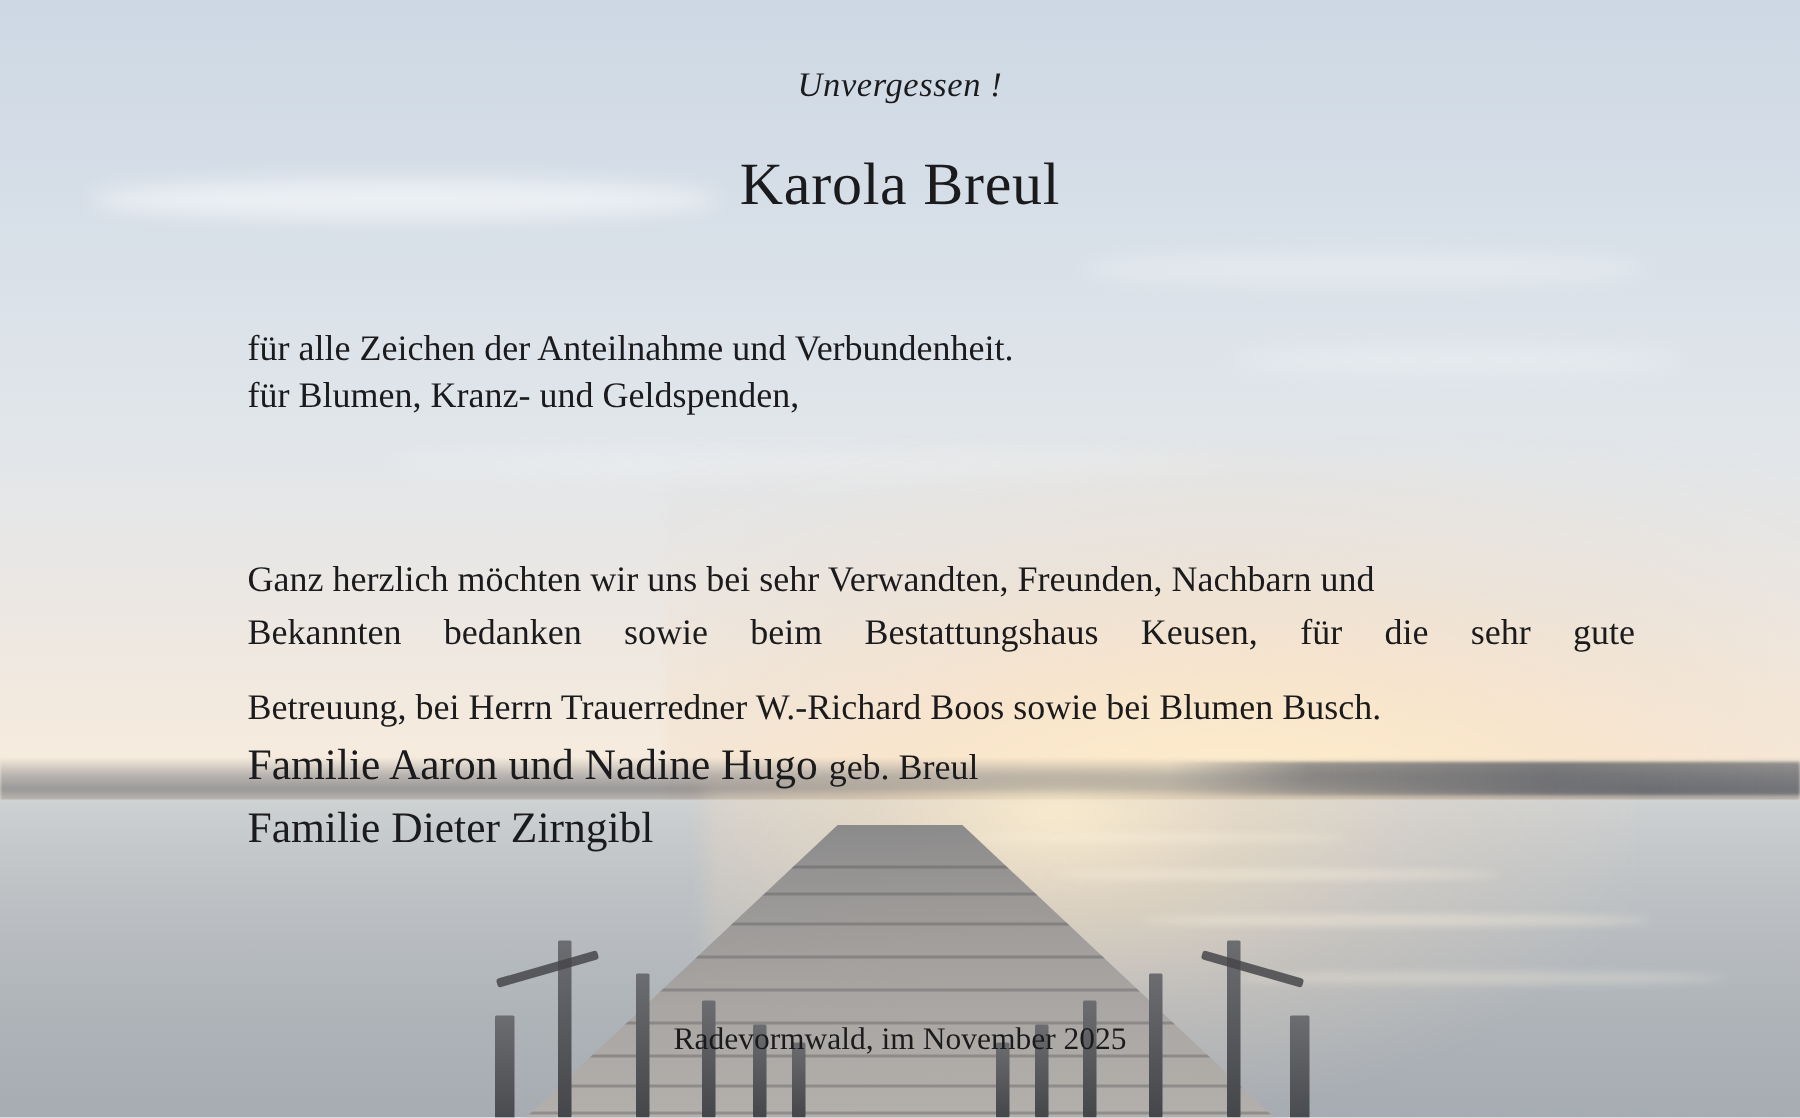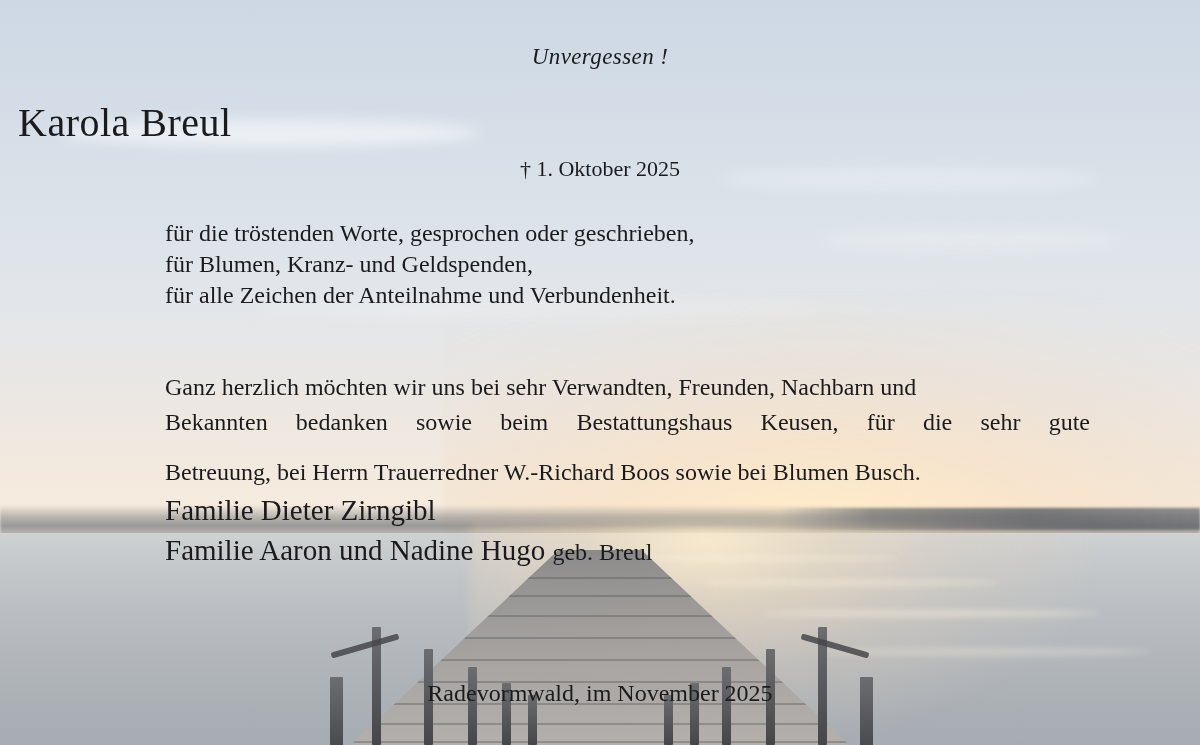--- a/index.html
+++ b/index.html
@@ -183,22 +183,22 @@
     top: 44px;
     left: 0; right: 0;
     text-align: center;
     font-style: italic;
     font-size: 23px;
     letter-spacing: 0.4px;
   }
   .line-name {
     position: absolute;
     top: 99px;
-    left: 18px; right: 0;
-    text-align: left;
+    left: 0; right: 0;
+    text-align: center;
     font-size: 40px;
     letter-spacing: 0.5px;
   }
   .line-date {
     position: absolute;
     top: 156px;
     left: 0; right: 0;
     text-align: center;
     font-size: 22px;
   }
@@ -232,21 +232,21 @@
   }
   .families .geb {
     font-size: 24px;
   }
 
   .place-date {
     position: absolute;
     top: 680px;
     left: 0; right: 0;
     text-align: center;
-    font-size: 24px;
+    font-size: 21px;
   }
 </style>
 </head>
 <body>
 
 <div class="card">
 
   <div class="bg-sky"></div>
 
   <div class="cloud" style="left:60px;  top:120px; width:420px; height:26px;"></div>
@@ -296,37 +296,35 @@
     <div class="beam" style="left:330px; bottom:96px;  width:70px; transform:rotate(-16deg);"></div>
     <div class="beam" style="left:800px; bottom:96px;  width:70px; transform:rotate(16deg);"></div>
   </div>
 
   <div class="content">
 
     <div class="line-unvergessen">Unvergessen !</div>
 
     <div class="line-name">Karola Breul</div>
 
-    <div class="line-date">† 1. Oktober 2025</div>
 
     <div class="para-thanks">
-      <div>für die tröstenden Worte, gesprochen oder geschrieben,</div>
+      <div>für alle Zeichen der Anteilnahme und Verbundenheit.</div>
       <div>für Blumen, Kranz- und Geldspenden,</div>
-      <div>für alle Zeichen der Anteilnahme und Verbundenheit.</div>
     </div>
 
     <div class="para-body">
       <div>Ganz herzlich möchten wir uns bei sehr Verwandten, Freunden, Nachbarn und</div>
       <div style="text-align:justify; text-align-last:justify;">Bekannten bedanken sowie beim Bestattungshaus Keusen, für die sehr gute</div>
       <div class="last-line">Betreuung, bei Herrn Trauerredner W.-Richard Boos sowie bei Blumen Busch.</div>
     </div>
 
     <div class="families">
-      <div>Familie Dieter Zirngibl</div>
       <div>
         <span>Familie Aaron und Nadine Hugo</span>
         <span class="geb">geb. Breul</span>
       </div>
+      <div>Familie Dieter Zirngibl</div>
     </div>
 
     <div class="place-date">Radevormwald, im November 2025</div>
   </div>
 </div>
 
 </body></html>

